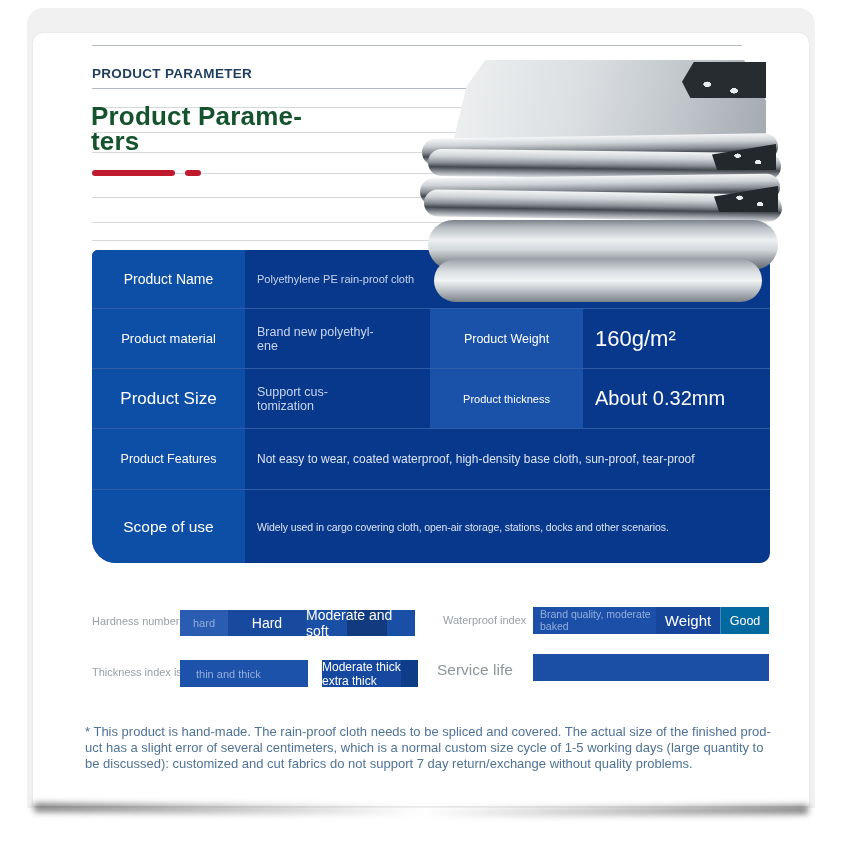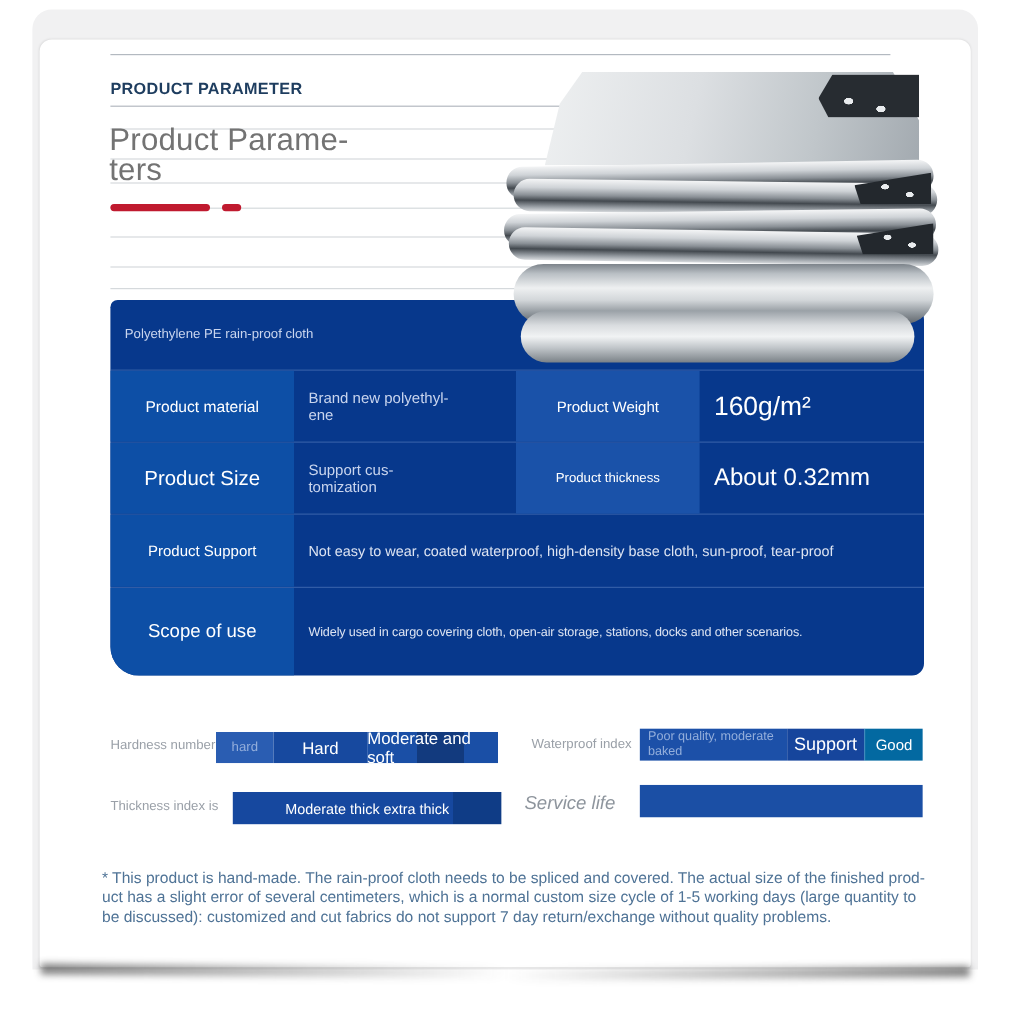--- a/index.html
+++ b/index.html
@@ -17,21 +17,21 @@
   .shadow-r{left:420px;top:805px;width:388px;height:9px;
             background:linear-gradient(to left, rgba(25,25,25,.55), rgba(25,25,25,0));
             filter:blur(3px);transform:rotate(-.5deg);transform-origin:right center;}
 
   
   .rule{left:92px;width:650px;height:1px;background:#b3b9c0;}
   .rule.faint{opacity:.55;}
 
   
   .eyebrow{left:92px;top:66px;font-size:13.5px;font-weight:bold;letter-spacing:.3px;color:#1e3d5f;}
-  .big-title{left:91px;top:104px;font-size:26px;line-height:25px;color:#737373;letter-spacing:.2px;}
+  .big-title{left:91px;top:104px;font-size:26px;line-height:25px;color:#14532d;letter-spacing:.2px;font-weight:bold;}
   .red-long{left:92px;top:170px;width:83px;height:6px;background:#c01a2f;border-radius:3px;}
   .red-short{left:185px;top:170px;width:16px;height:6px;background:#c01a2f;border-radius:3px;}
 
   
   .tarp{left:420px;top:56px;width:368px;height:242px;z-index:5;}
   .t-sheet{left:34px;top:4px;width:312px;height:78px;
            background:linear-gradient(102deg,#eef0f1 0%,#dcdfe2 40%,#c0c6ca 72%,#a3aab0 100%);
            clip-path:polygon(10% 0,93% 0,100% 52%,100% 100%,0 100%,4% 34%);}
   .t-corner{left:262px;top:6px;width:84px;height:36px;background:
             radial-gradient(7px 5px at 30% 62%,#e9ecee 0 52%,transparent 58%),
@@ -57,21 +57,21 @@
           border-radius:6px 16px 10px 24px;overflow:hidden;z-index:3;color:#fff;}
   .prow{display:flex;box-sizing:border-box;}
   .prow + .prow{border-top:1px solid rgba(140,168,220,.32);}
   .clabel{width:153px;flex:0 0 153px;background:#0d4fa6;display:flex;align-items:center;justify-content:center;text-align:center;}
   .clabel2{width:153px;flex:0 0 153px;background:#1a52a9;display:flex;align-items:center;justify-content:center;text-align:center;}
   .cval{display:flex;flex-direction:column;justify-content:center;padding-left:12px;box-sizing:border-box;}
   .muted-val{color:#c9d5ee;}
 
   
   .slabel{color:#9aa0a8;font-size:11px;}
-  .slabel-big{color:#8e959d;font-size:15.5px;font-style:italic;}
+  .slabel-big{color:#8e959d;font-size:15.5px;}
   .bar{display:flex;align-items:stretch;overflow:hidden;color:#fff;}
   .seg{display:flex;align-items:center;justify-content:center;}
   .seg-muted{color:#93aedb;}
 
   .hard-bar{left:180px;top:610px;width:235px;height:26px;}
   .hb1{flex:0 0 48px;background:#2a5db2;font-size:11px;}
   .hb2{flex:0 0 78px;background:#17499f;font-size:14px;}
   .hb3{flex:1;font-size:14px;background:linear-gradient(90deg,#1a4fa6 0 38%,#123a7e 38% 74%,#1a4fa6 74%);}
 
   .water-bar{left:533px;top:607px;width:236px;height:27px;}
@@ -131,20 +131,21 @@
       <div class="abs t-pill" style="top:0;transform:rotate(-.8deg)"></div>
       <div class="abs t-pill" style="top:16px;left:4px;right:-2px;transform:rotate(.9deg)"></div>
       <div class="abs t-wedge" style="top:10px"></div>
     </div>
     <div class="abs t-roll1"></div>
     <div class="abs t-roll2"></div>
   </div>
 
   <div class="abs ptable">
     <div class="prow" style="height:58px">
+      <div class="clabel" style="font-size:14px">Product Name</div>
       <div class="cval muted-val nowrap" style="flex:1;font-size:11px">Polyethylene PE rain-proof cloth</div>
     </div>
     <div class="prow" style="height:60px">
       <div class="clabel" style="font-size:13px">Product material</div>
       <div class="cval muted-val" style="flex:0 0 185px;font-size:12.5px;line-height:14px">
         <div>Brand new polyethyl-</div>
         <div>ene</div>
       </div>
       <div class="clabel2" style="font-size:12.5px">Product Weight</div>
       <div class="cval nowrap" style="flex:1;font-size:22px">160g/m²</div>
@@ -152,50 +153,51 @@
     <div class="prow" style="height:60px">
       <div class="clabel" style="font-size:17px">Product Size</div>
       <div class="cval muted-val" style="flex:0 0 185px;font-size:12.5px;line-height:14px">
         <div>Support cus-</div>
         <div>tomization</div>
       </div>
       <div class="clabel2" style="font-size:11px">Product thickness</div>
       <div class="cval nowrap" style="flex:1;font-size:20px">About 0.32mm</div>
     </div>
     <div class="prow" style="height:61px">
-      <div class="clabel" style="font-size:12.5px">Product Support</div>
+      <div class="clabel" style="font-size:12.5px">Product Features</div>
       <div class="cval nowrap" style="flex:1;font-size:12px;color:#dde4f2">Not easy to wear, coated waterproof, high-density base cloth, sun-proof, tear-proof</div>
     </div>
     <div class="prow" style="height:74px">
       <div class="clabel" style="font-size:15.5px">Scope of use</div>
       <div class="cval nowrap" style="flex:1;font-size:10.5px;letter-spacing:-.1px;color:#dde4f2">Widely used in cargo covering cloth, open-air storage, stations, docks and other scenarios.</div>
     </div>
   </div>
 
   <div class="abs slabel" style="left:92px;top:615px">Hardness number</div>
   <div class="abs bar hard-bar">
     <div class="seg hb1 seg-muted">hard</div>
     <div class="seg hb2">Hard</div>
     <div class="seg hb3">Moderate and soft</div>
   </div>
 
   <div class="abs slabel" style="left:443px;top:614px">Waterproof index</div>
   <div class="abs bar water-bar">
     <div class="seg wb1 seg-muted">
       <div>
-        <div>Poor quality, moderate</div>
+        <div>Brand quality, moderate</div>
         <div>baked</div>
       </div>
     </div>
-    <div class="seg wb2">Support</div>
+    <div class="seg wb2">Weight</div>
     <div class="seg wb3">Good</div>
   </div>
 
   <div class="abs slabel" style="left:92px;top:666px">Thickness index is</div>
   <div class="abs bar thick-bar">
+    <div class="seg tb1 seg-muted">thin and thick</div>
     <div class="seg tb2">Moderate thick extra thick</div>
   </div>
 
   <div class="abs slabel-big" style="left:437px;top:661px">Service life</div>
   <div class="abs bar serv-bar">
     <div class="seg sb1">1 to 2 years</div>
     <div class="seg sb2">3~5 years</div>
     <div class="seg sb3">
       <div>More than 5</div>
       <div>years</div>

